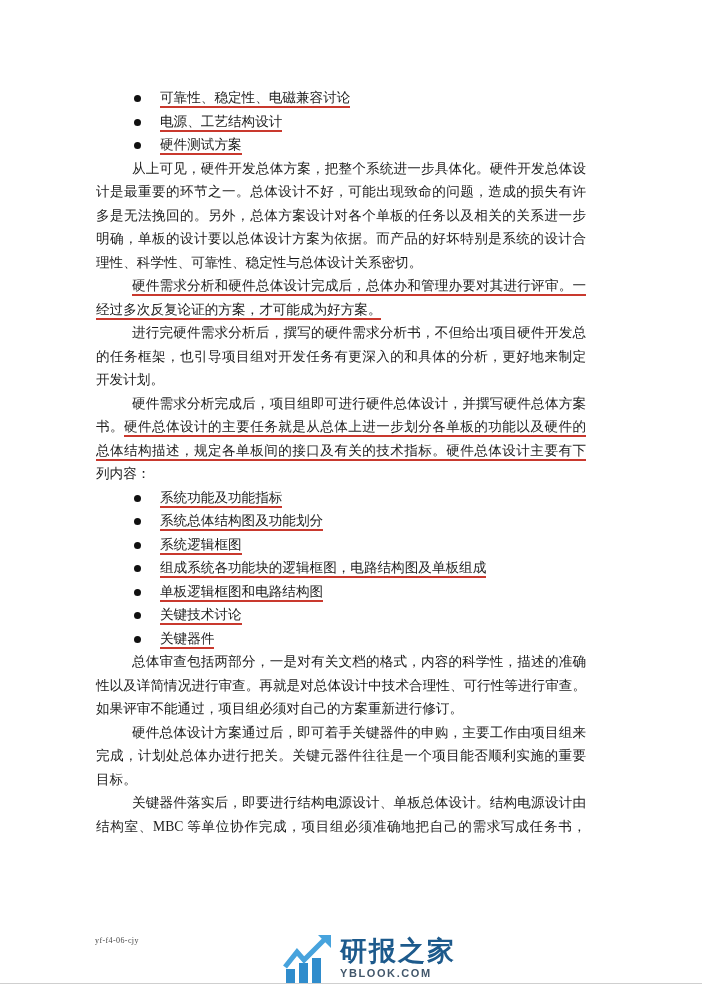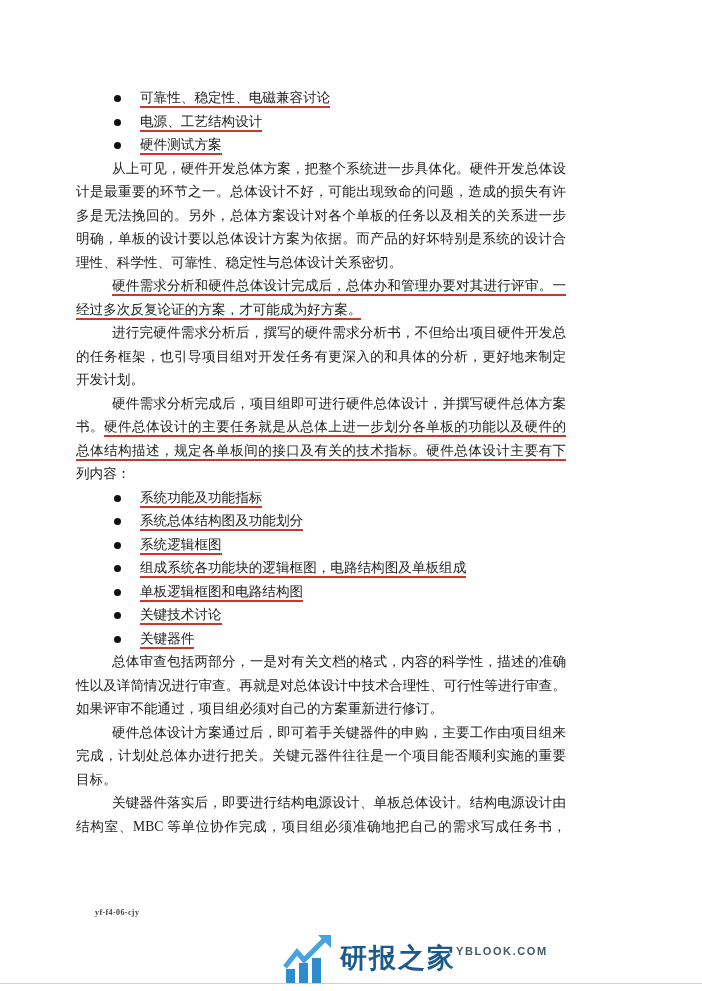--- a/index.html
+++ b/index.html
@@ -6,21 +6,21 @@
   html,body { width:702px; height:991px; }
   body {
     position:relative;
     background:#ffffff;
     font-family:"Liberation Serif","DejaVu Serif",serif;
     color:#1b1b1b;
     overflow:hidden;
   }
   .doc-body {
     position:absolute;
-    left:76px; top:86px; width:490px;
+    left:96px; top:86px; width:490px;
   }
   .line {
     height:23.5px;
     line-height:23.5px;
     font-size:13.6px;
     white-space:nowrap;
     color:#1b1b1b;
   }
   .line.just { text-align:justify; text-align-last:justify; }
   .line.ind  { padding-left:36px; }
@@ -32,35 +32,34 @@
     background:#111111;
     margin-right:19px;
     vertical-align:middle;
   }
   .u {
     border-bottom:2px solid var(--underline-color,#c9392e);
     padding-bottom:1px;
   }
   .doc-code {
     position:absolute;
-    left:95px; top:908px;
+    left:95px; top:936px;
     font-size:8px;
     color:#444444;
     letter-spacing:0.4px;
-    font-weight:bold;
   }
   .brand {
     position:absolute;
     left:283px; top:934px;
     display:flex;
     align-items:center;
     gap:7px;
   }
   .brand-icon { width:50px; height:49px; }
-  .brand-text { display:flex; flex-direction:row; justify-content:flex-end; }
+  .brand-text { display:flex; flex-direction:column; justify-content:flex-end; }
   .brand-name {
     font-size:27px;
     font-weight:700;
     color:var(--brand-color,#1d5a8c);
     letter-spacing:2px;
     line-height:29px;
     font-family:"Liberation Sans","DejaVu Sans",sans-serif;
   }
   .brand-domain {
     font-size:11px;

